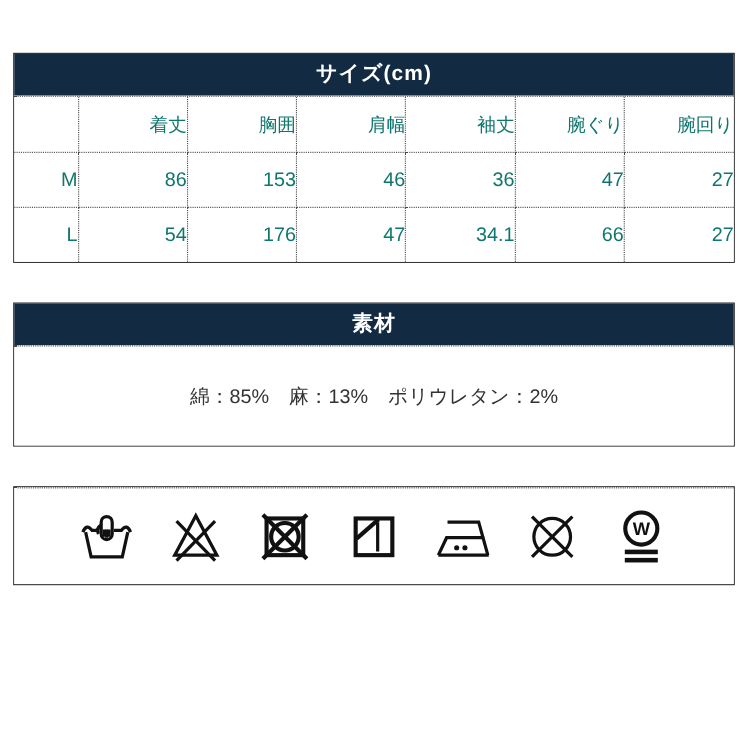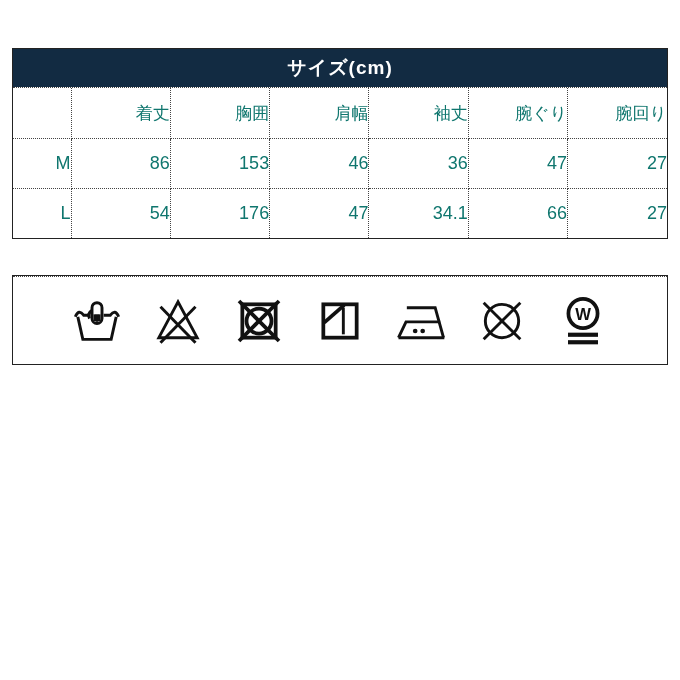--- a/index.html
+++ b/index.html
@@ -151,20 +151,26 @@
             <td>47</td>
             <td>34.1</td>
             <td>66</td>
             <td>27</td>
           </tr>
         </tbody>
       </table>
     </div>
   </section>
 
+  <section class="panel">
+    <div class="bar">素材</div>
+    <div class="sec-body">
+      <div class="material-content">綿：85%　麻：13%　ポリウレタン：2%</div>
+    </div>
+  </section>
 
   <section class="panel">
     <div class="sec-body">
       <div class="icons-row">
 
         <span class="care-icon">
           <svg viewBox="0 0 60 64" aria-hidden="true">
             <path class="st" d="M7,27 L13,54 L47,54 L53,27"></path>
             <path class="st" d="M4,27 Q8,17 14,25 L22,25"></path>
             <path class="st" d="M56,27 Q52,17 46,25 L38,25"></path>

